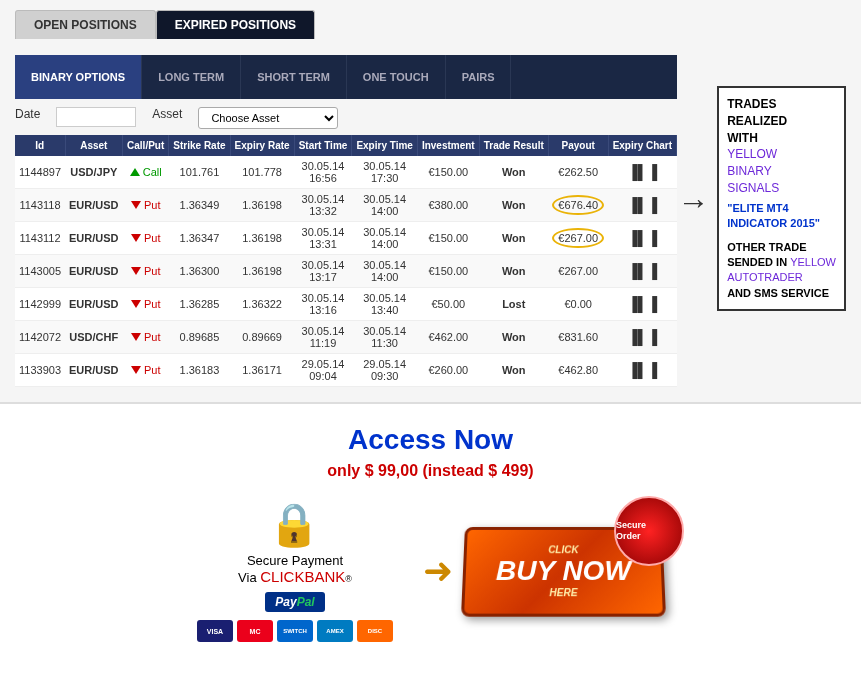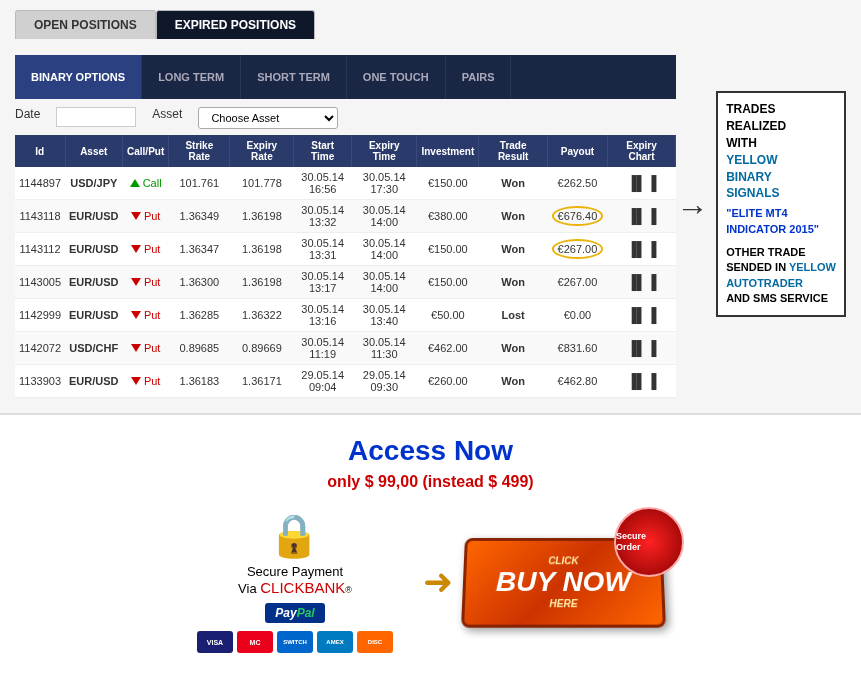--- a/index.html
+++ b/index.html
@@ -39,21 +39,21 @@
 
     
     .chart-icon { font-size: 14px; color: #999; }
 
     
     .won { color: #009900; font-weight: bold; }
     .lost { color: #cc0000; font-weight: bold; }
 
     
     .info-box { border: 2px solid #333; padding: 8px; font-size: 11px; line-height: 1.4; background: #fff; position: relative; }
-    .info-box .yellow-text { color: #0369a1; font-weight: bold; }
+    .info-box .yellow-text { color: #6d28d9; font-weight: normal; }
     .info-box .title-bold { font-weight: bold; font-size: 12px; }
 
     
     .bottom-section { padding: 20px 15px; text-align: center; }
     .access-now { font-size: 28px; font-weight: bold; color: #0033cc; margin-bottom: 6px; }
     .price-line { font-size: 16px; color: #cc0000; font-weight: bold; margin-bottom: 20px; }
 
     
     .payment-row { display: flex; align-items: center; justify-content: center; gap: 30px; }
     .secure-payment-box { display: flex; flex-direction: column; align-items: center; gap: 4px; }

